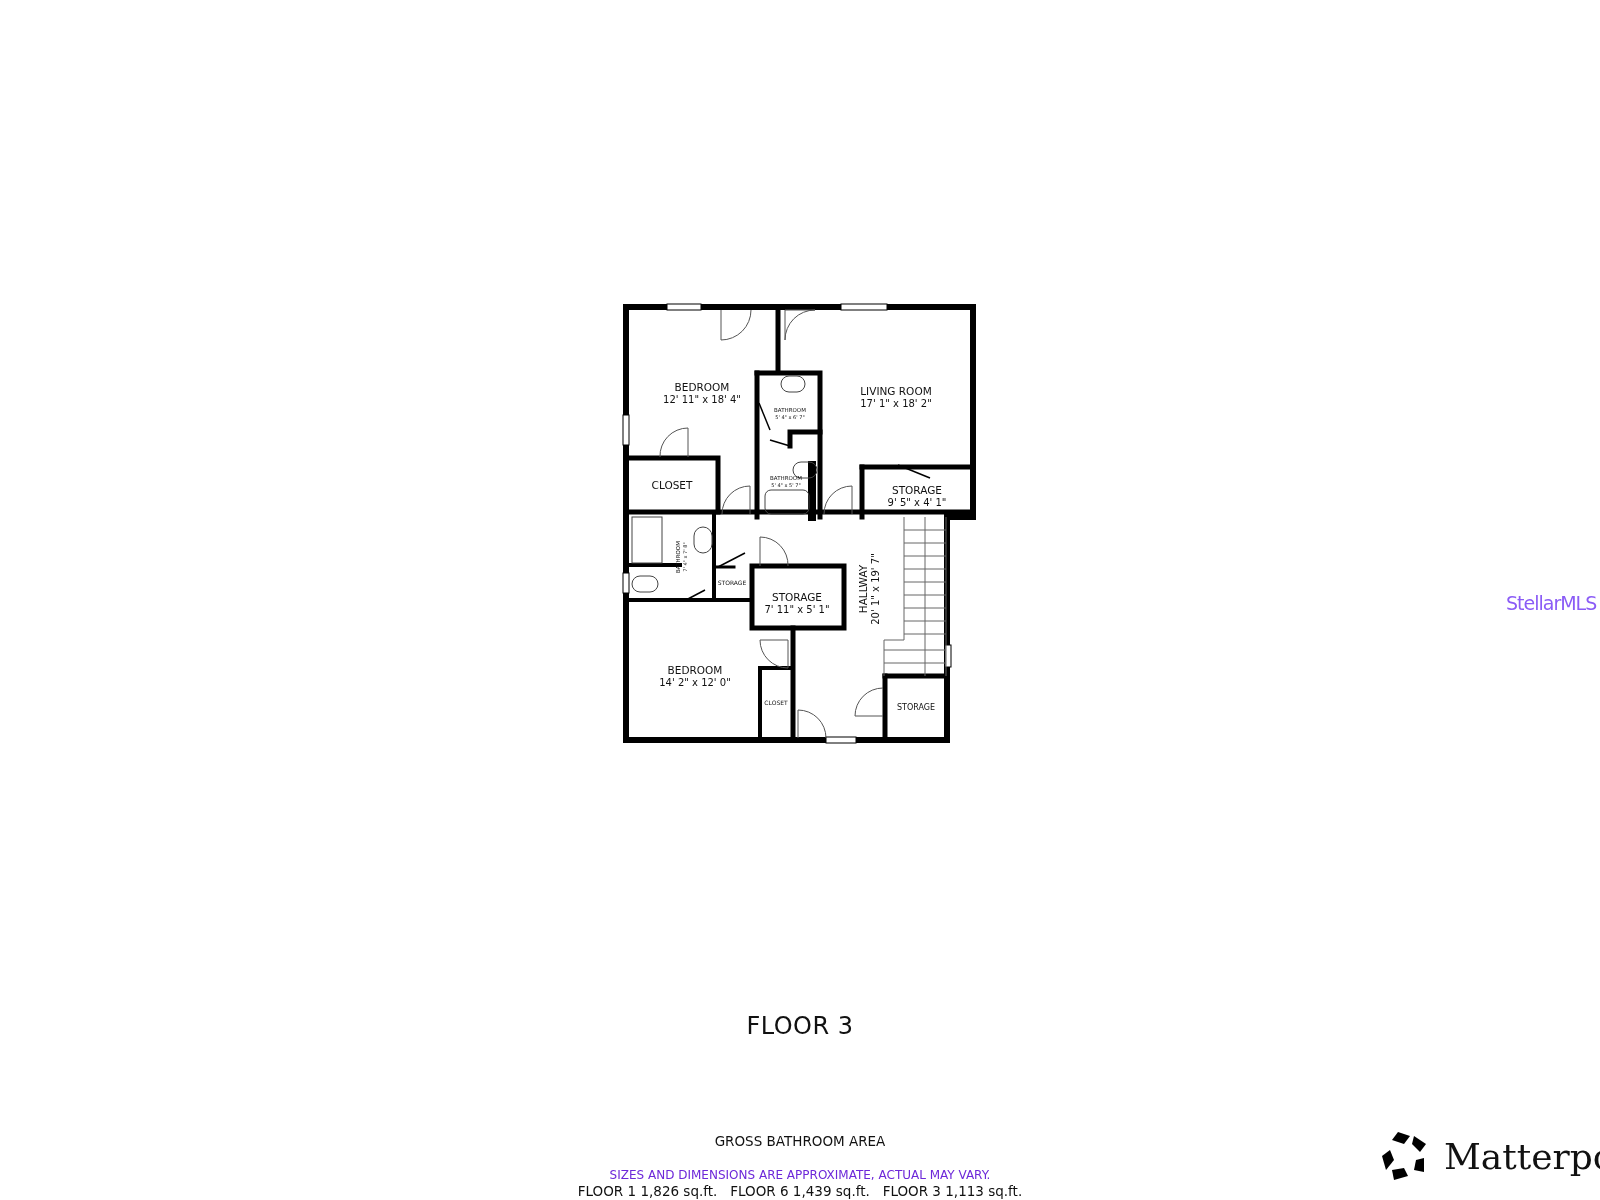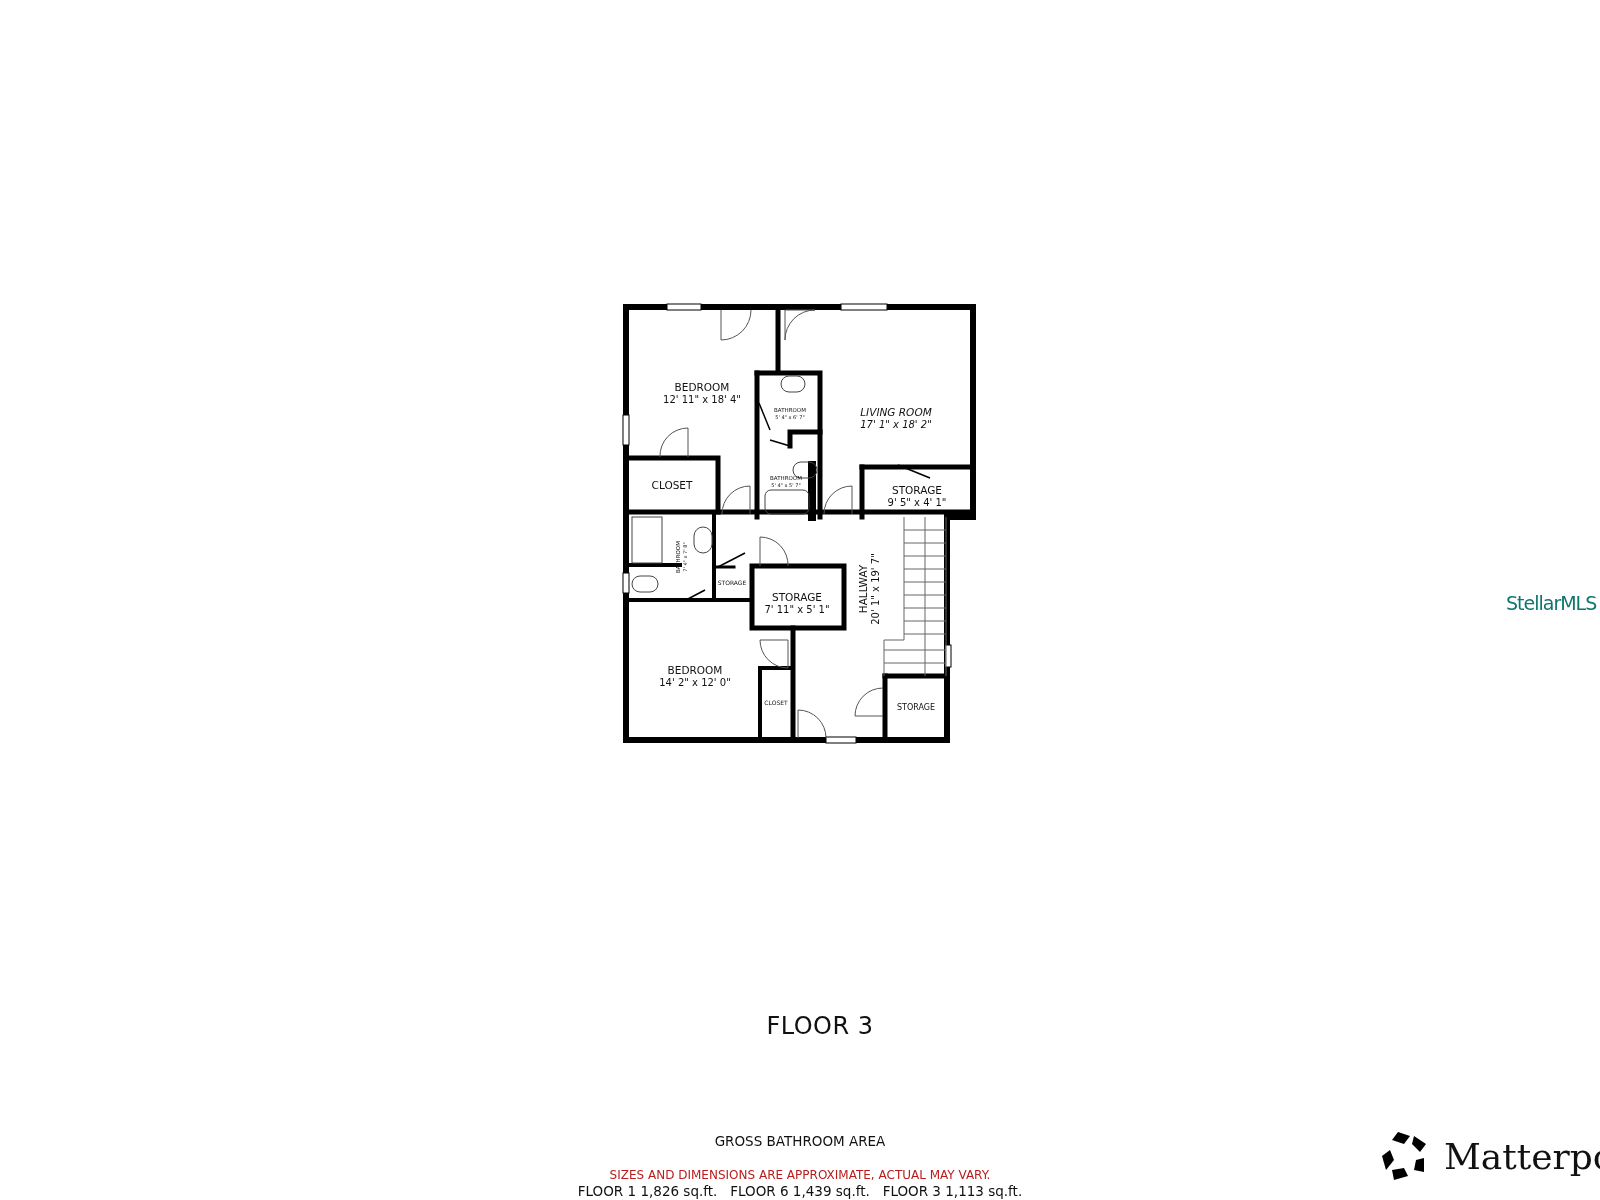--- a/index.html
+++ b/index.html
@@ -5,24 +5,24 @@
   html, body { margin:0; padding:0; background:#ffffff; }
   body { width:1600px; height:1200px; position:relative; overflow:hidden; font-family:"DejaVu Sans", sans-serif; color:#111; }
   .plan { position:absolute; left:0; top:0; width:1600px; height:1200px; }
   .lbl { position:absolute; text-align:center; white-space:nowrap; transform:translate(-50%,-50%); line-height:1.2; }
   .lbl .n { font-size:10.5px; }
   .lbl .d { font-size:10px; }
   .lbl.sm .n { font-size:5.5px; }
   .lbl.sm .d { font-size:5px; }
   .lbl.md .n { font-size:8px; }
   .lbl.vert { transform:translate(-50%,-50%) rotate(-90deg); }
-  .floor-title { position:absolute; left:800px; top:1012px; transform:translateX(-50%); font-size:24px; letter-spacing:0.5px;margin-left:20px; }
+  .floor-title { position:absolute; left:800px; top:1012px; transform:translateX(-50%); font-size:24px; letter-spacing:0.5px; }
   .area { position:absolute; left:800px; top:1100px; transform:translateX(-50%); text-align:center; font-size:13.5px; line-height:16.5px; white-space:pre; }
-  .disclaimer { position:absolute; left:800px; top:1168px; transform:translateX(-50%); font-size:12px; color:#b91c1c; white-space:nowrap; }
-  .watermark { position:absolute; left:1506px; top:592px; font-size:19px; color:#0f766e; letter-spacing:-1px; white-space:nowrap; }
+  .disclaimer { position:absolute; left:800px; top:1168px; transform:translateX(-50%); font-size:12px; color:#6d28d9; white-space:nowrap; }
+  .watermark { position:absolute; left:1506px; top:592px; font-size:19px; color:#8b5cf6; letter-spacing:-1px; white-space:nowrap; }
   .logo { position:absolute; left:1380px; top:1130px; display:flex; align-items:center; }
   .logo-text { font-family:"DejaVu Serif", serif; font-size:36px; margin-left:12px; white-space:nowrap; }
 </style>
 </head>
 <body>
 
 <svg class="plan" viewBox="0 0 1600 1200" xmlns="http://www.w3.org/2000/svg">
   <g fill="none" stroke="#000" stroke-linecap="square">
 
     <path d="M626,307 H973 V517 H947 V740 H626 Z" stroke-width="6"></path>
@@ -96,21 +96,21 @@
     <path d="M946,517 V676"></path>
     <path d="M904,530 H946 M904,543 H946 M904,556 H946 M904,569 H946 M904,582 H946 M904,595 H946 M904,608 H946 M904,621 H946 M904,634 H946 M884,650 H946 M884,663 H946"></path>
   </g>
 
 </svg>
 
 <div class="lbl" style="left:702px;top:393px;">
   <div class="n">BEDROOM</div>
   <div class="d">12' 11" x 18' 4"</div>
 </div>
-<div class="lbl" style="left:896px;top:418px;font-style:italic;">
+<div class="lbl" style="left:896px;top:397px;">
   <div class="n">LIVING ROOM</div>
   <div class="d">17' 1" x 18' 2"</div>
 </div>
 <div class="lbl sm" style="left:790px;top:413px;">
   <div class="n">BATHROOM</div>
   <div class="d">5' 4" x 6' 7"</div>
 </div>
 <div class="lbl sm" style="left:786px;top:481px;">
   <div class="n">BATHROOM</div>
   <div class="d">5' 4" x 5' 7"</div>

